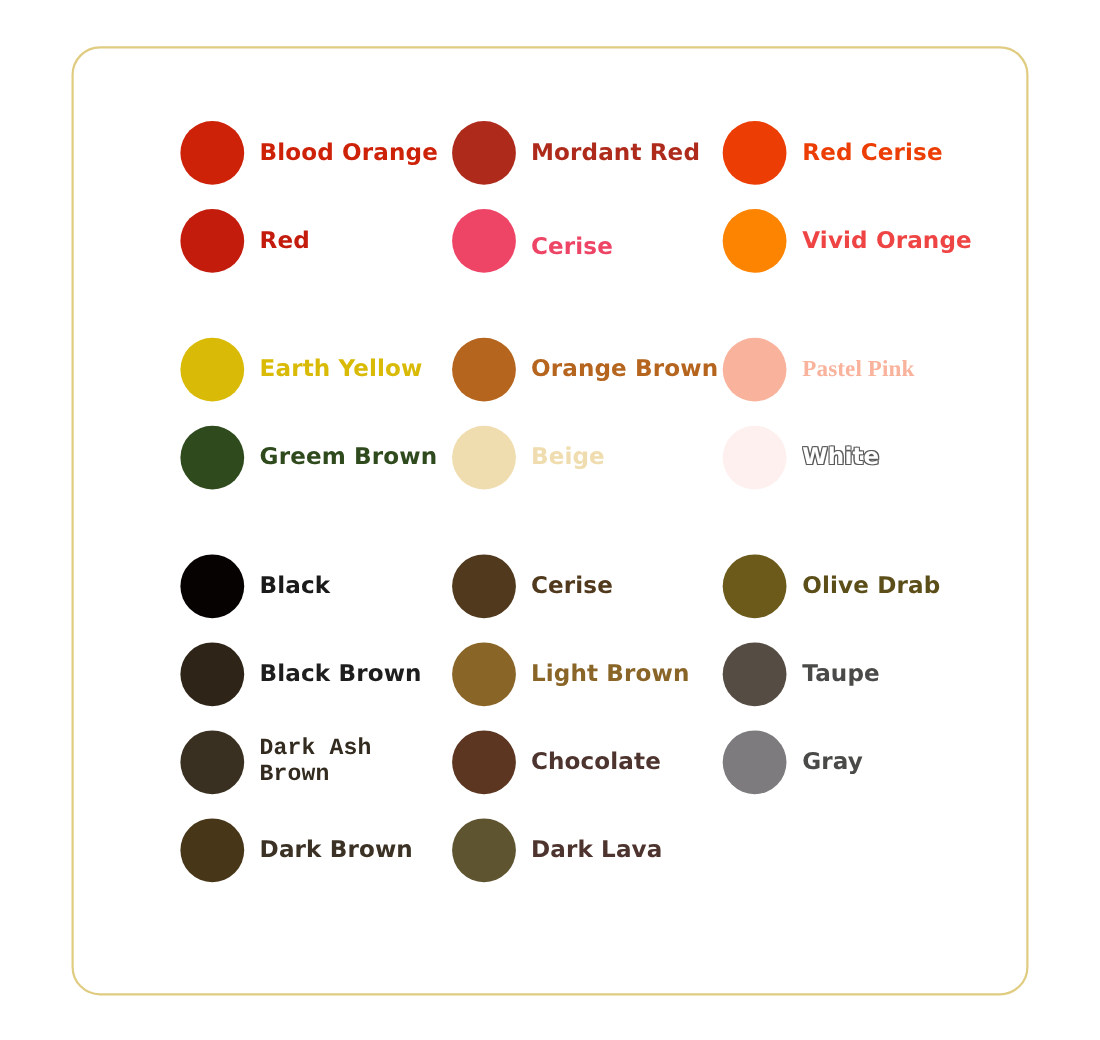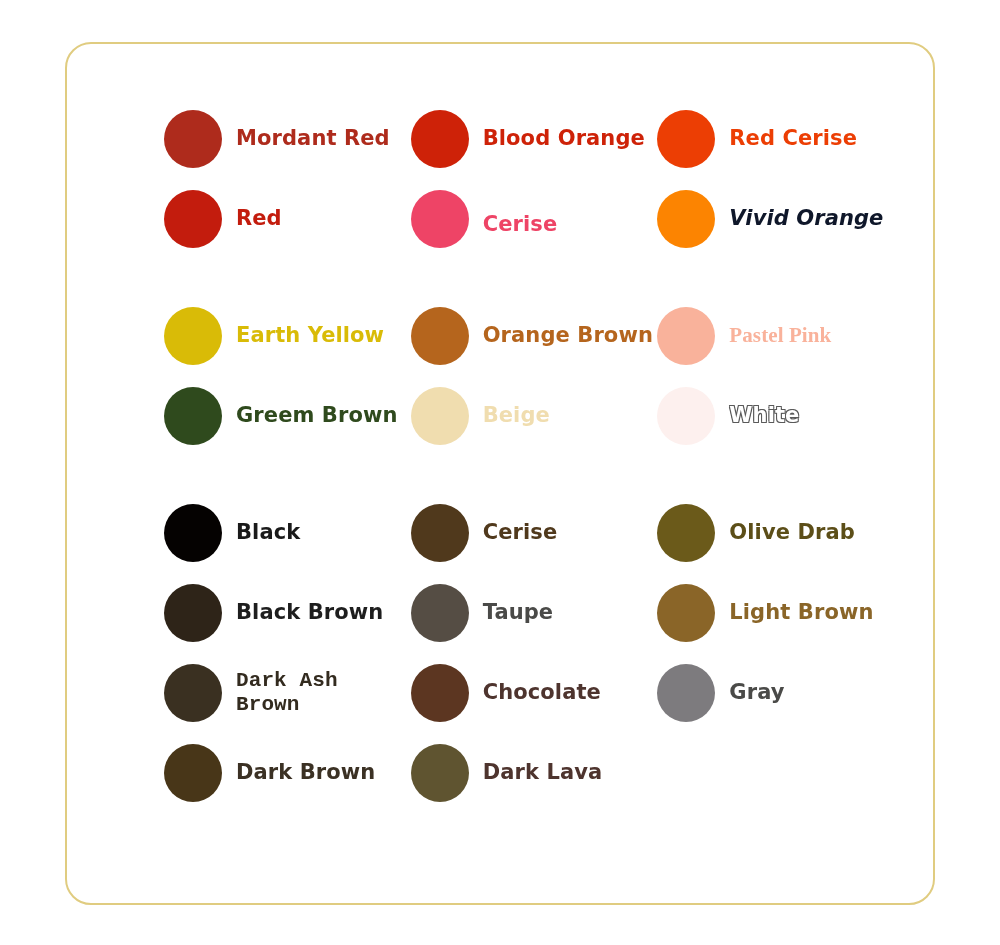--- a/index.html
+++ b/index.html
@@ -101,44 +101,44 @@
   }
 </style>
 </head>
 <body>
 
 <div id="palette-frame" style="border-color: rgb(224, 204, 128); background: rgb(255, 255, 255);">
   <div id="swatch-area">
       <div class="swatch-group">
         <div class="swatch-row">
           <div class="swatch-cell">
+            <span class="swatch-dot" style="background: rgb(206, 34, 8);"></span>
+            <span class="swatch-label" style="color: rgb(206, 34, 8);">Blood Orange</span>
+          </div>
+          <div class="swatch-cell">
             <span class="swatch-dot" style="background: rgb(174, 43, 28);"></span>
             <span class="swatch-label" style="color: rgb(174, 43, 28);">Mordant Red</span>
           </div>
           <div class="swatch-cell">
-            <span class="swatch-dot" style="background: rgb(206, 34, 8);"></span>
-            <span class="swatch-label" style="color: rgb(206, 34, 8);">Blood Orange</span>
-          </div>
-          <div class="swatch-cell">
             <span class="swatch-dot" style="background: rgb(236, 62, 4);"></span>
             <span class="swatch-label" style="color: rgb(236, 62, 4);">Red Cerise</span>
           </div>
         </div>
         <div class="swatch-row">
           <div class="swatch-cell">
             <span class="swatch-dot" style="background: rgb(195, 28, 13);"></span>
             <span class="swatch-label" style="color: rgb(195, 28, 13);">Red</span>
           </div>
           <div class="swatch-cell">
             <span class="swatch-dot" style="background: rgb(238, 68, 102);"></span>
             <span class="swatch-label" style="color: rgb(238, 68, 102); margin-top: 12px;">Cerise</span>
           </div>
           <div class="swatch-cell">
             <span class="swatch-dot" style="background: rgb(252, 132, 1);"></span>
-            <span class="swatch-label" style="color: #0f172a; font-style: italic;">Vivid Orange</span>
+            <span class="swatch-label" style="color: #ef4444;">Vivid Orange</span>
           </div>
         </div>
       </div>
       <div class="swatch-group">
         <div class="swatch-row">
           <div class="swatch-cell">
             <span class="swatch-dot" style="background: rgb(217, 187, 7);"></span>
             <span class="swatch-label" style="color: rgb(217, 187, 7);">Earth Yellow</span>
           </div>
           <div class="swatch-cell">
@@ -179,26 +179,26 @@
             <span class="swatch-dot" style="background: rgb(107, 90, 26);"></span>
             <span class="swatch-label" style="color: rgb(92, 78, 24);">Olive Drab</span>
           </div>
         </div>
         <div class="swatch-row">
           <div class="swatch-cell">
             <span class="swatch-dot" style="background: rgb(46, 36, 24);"></span>
             <span class="swatch-label" style="color: rgb(30, 30, 30);">Black Brown</span>
           </div>
           <div class="swatch-cell">
+            <span class="swatch-dot" style="background: rgb(138, 101, 40);"></span>
+            <span class="swatch-label" style="color: rgb(138, 101, 40);">Light Brown</span>
+          </div>
+          <div class="swatch-cell">
             <span class="swatch-dot" style="background: rgb(85, 77, 68);"></span>
             <span class="swatch-label" style="color: rgb(74, 74, 72);">Taupe</span>
-          </div>
-          <div class="swatch-cell">
-            <span class="swatch-dot" style="background: rgb(138, 101, 40);"></span>
-            <span class="swatch-label" style="color: rgb(138, 101, 40);">Light Brown</span>
           </div>
         </div>
         <div class="swatch-row">
           <div class="swatch-cell">
             <span class="swatch-dot" style="background: rgb(58, 48, 33);"></span>
             <span class="swatch-label wrap" style="color: rgb(51, 43, 31);">Dark Ash Brown</span>
           </div>
           <div class="swatch-cell">
             <span class="swatch-dot" style="background: rgb(92, 54, 33);"></span>
             <span class="swatch-label" style="color: rgb(78, 52, 46);">Chocolate</span>

